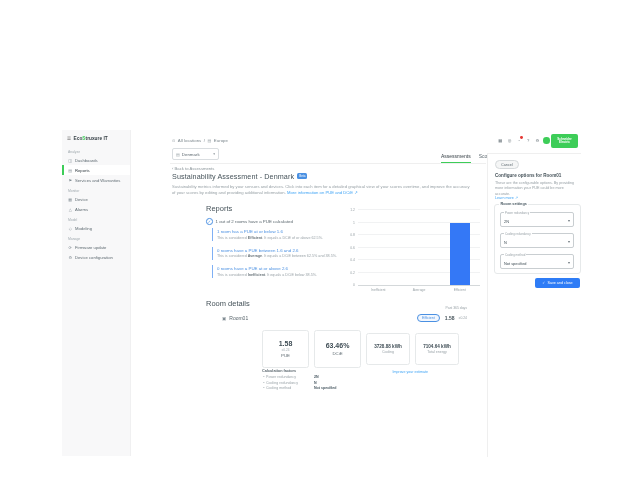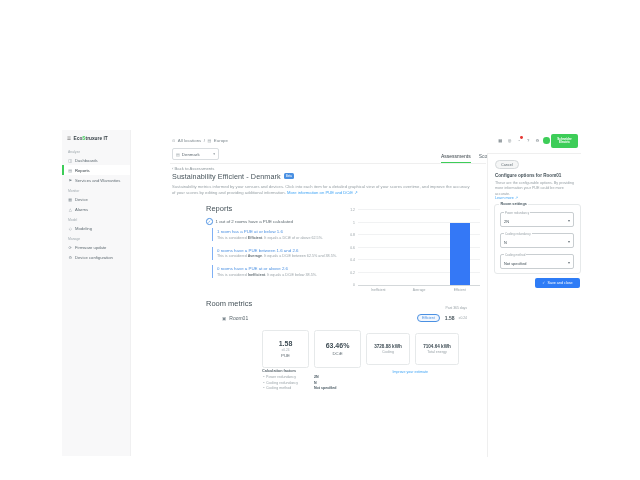--- a/index.html
+++ b/index.html
@@ -200,21 +200,21 @@
 
   <div class="abs content-divider"></div>
   <div class="abs tabs">
     <span class="tab active">Assessments</span>
     <span class="tab">Scorecard</span>
   </div>
 
   <div class="abs back-link"><span>‹</span> <span>Back to Assessments</span></div>
 
   <div class="abs title-row">
-    <span class="page-title">Sustainability Efficient - Denmark</span>
+    <span class="page-title">Sustainability Assessment - Denmark</span>
     <span class="title-badge">Beta</span>
   </div>
 
   <div class="abs page-desc"><span>Sustainability metrics informed by your sensors and devices. Click into each item for a detailed graphical view of your scores overtime, and improve the accuracy of your scores by editing and providing additional information. </span><span class="inline-link"><span>More information on PUE and DCiE</span> <span>↗</span></span></div>
 
   <div class="abs overview-heading">Reports</div>
 
   <div class="abs summary-row">
     <span class="shield-ico">✓</span>
     <span>1 out of 2 rooms have a PUE calculated</span>
@@ -264,21 +264,21 @@
           </div>
         </div>
       </div>
     <div class="chart-xlabels">
         <div class="xlabel">Inefficient</div>
         <div class="xlabel">Average</div>
         <div class="xlabel">Efficient</div>
       </div>
   </div>
 
-  <div class="abs rd-heading">Room metrics</div>
+  <div class="abs rd-heading">Room details</div>
   <div class="abs rd-period">Past 365 days</div>
 
   <div class="abs room-row">
     <span class="room-ico">▣</span>
     <span class="room-name">Room01</span>
     <span class="status-pill">Efficient</span>
     <span class="room-val">1.58</span>
     <span class="room-unc">±0.24</span>
   </div>
 

